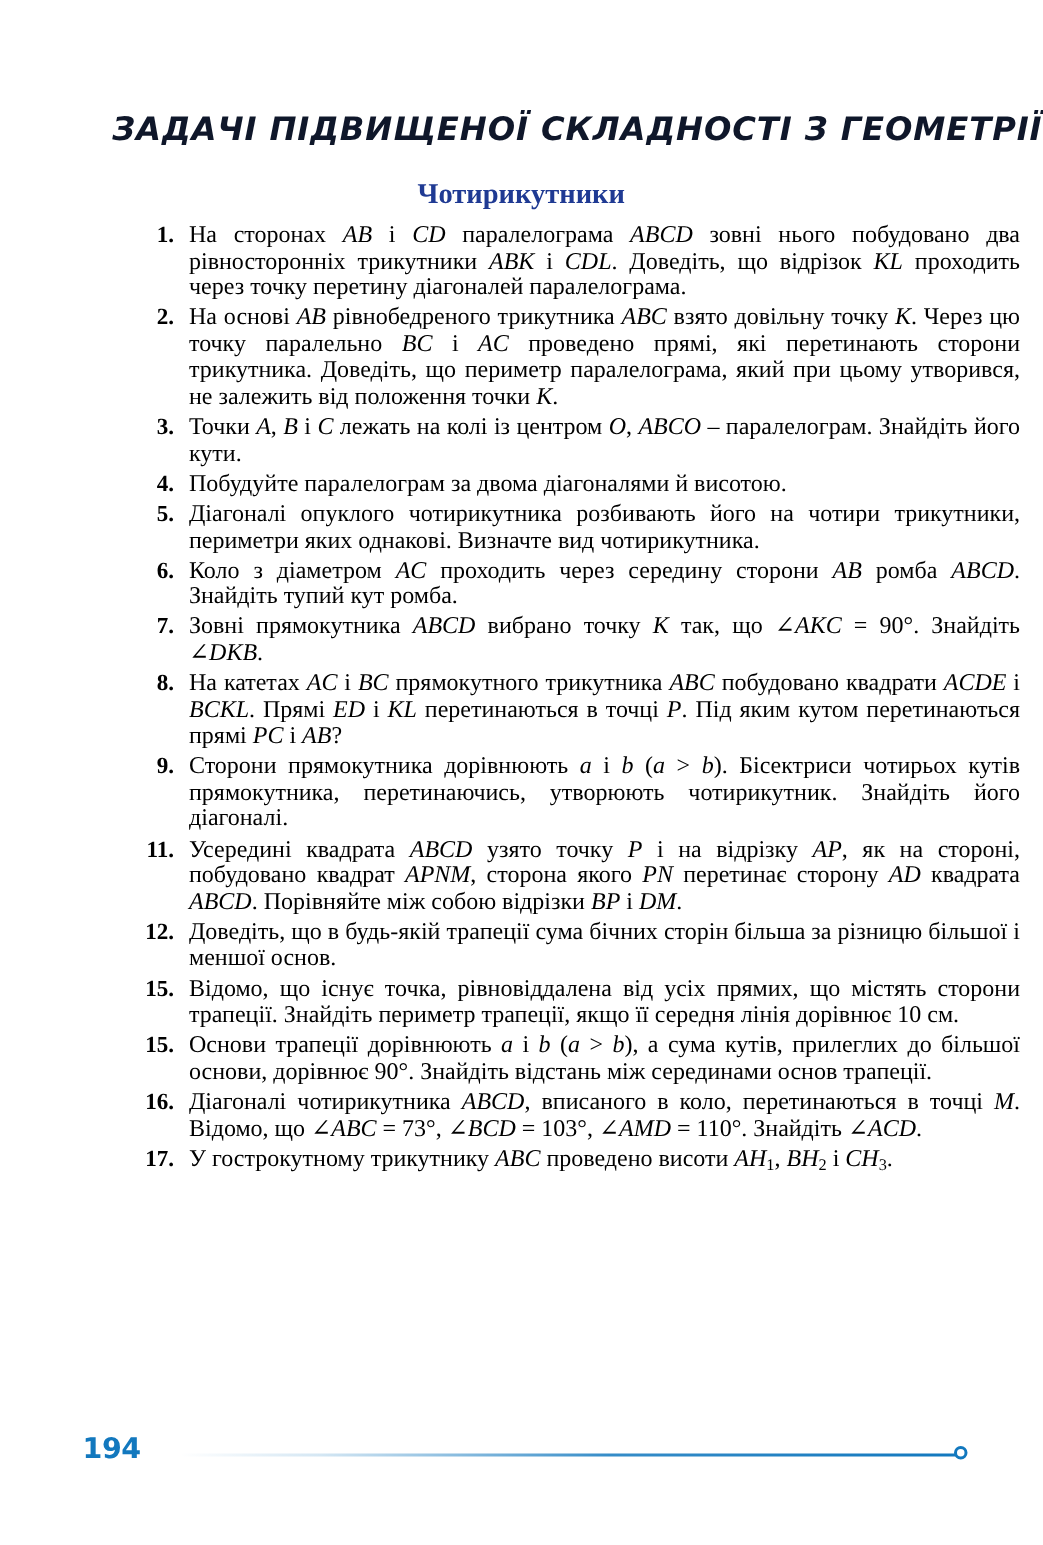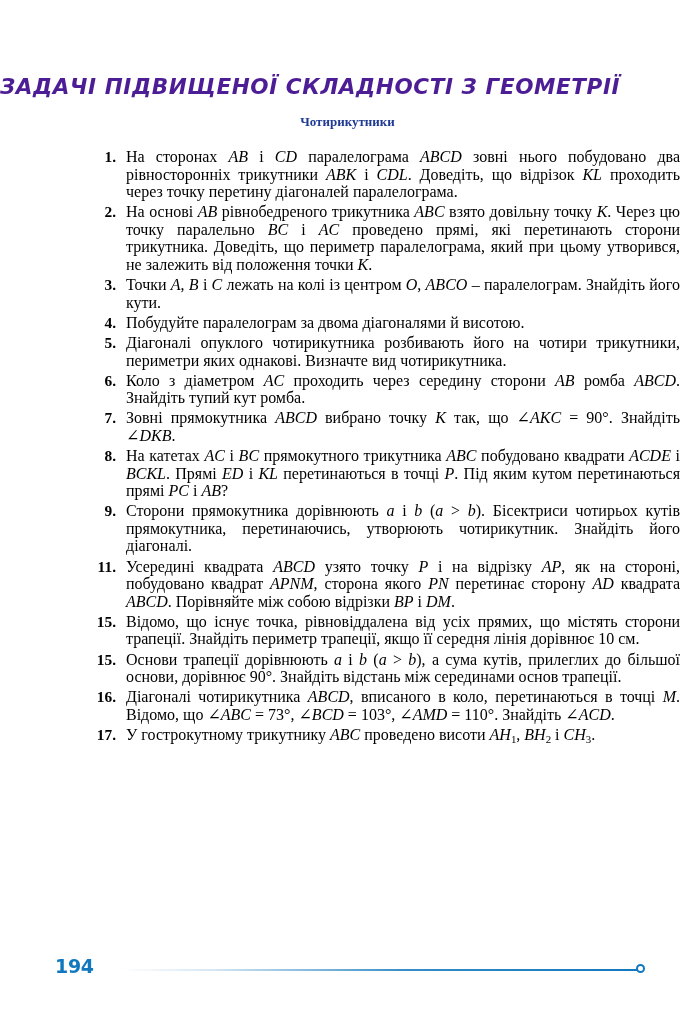--- a/index.html
+++ b/index.html
@@ -23,39 +23,39 @@
     position: relative;
     box-sizing: border-box;
   }
 
   
   .page-title {
     position: absolute;
     top: 60px;
     left: 0;
     width: 695px;
-    text-align: left;
+    text-align: right;
     font-family: "DejaVu Sans", "Liberation Sans", sans-serif;
     font-size: 21.5px;
     font-weight: bold;
     font-style: italic;
     letter-spacing: 0.6px;
-    color: #4c1d95;
+    color: #0f172a;
     white-space: nowrap;
   }
 
   
   .section-subtitle {
     position: absolute;
     top: 103px;
     left: 0;
     width: 695px;
     text-align: center;
     font-family: "Liberation Serif", "DejaVu Serif", serif;
-    font-size: 13px;
+    font-size: 19px;
     font-weight: bold;
     color: #1F3A93;
   }
 
   
   .problem-list {
     position: absolute;
     top: 132px;
     left: 55px;
     width: 585px;
@@ -184,20 +184,24 @@
       </li>
       <li class="problem">
         <span class="problem-num">9.</span>
         <span class="problem-text">Сторони прямокутника дорівнюють <i>a</i> і <i>b</i> (<i>a</i> &gt; <i>b</i>). Бісектриси чотирьох кутів прямокутника, перетинаючись, утворюють чотирикутник. Знайдіть його діагоналі.</span>
       </li>
       <li class="problem">
         <span class="problem-num">11.</span>
         <span class="problem-text">Усередині квадрата <i>ABCD</i> узято точку <i>P</i> і на відрізку <i>AP</i>, як на сто­роні, побудовано квадрат <i>APNM</i>, сторона якого <i>PN</i> перетинає сторо­ну <i>AD</i> квадрата <i>ABCD</i>. Порівняйте між собою відрізки <i>BP</i> і <i>DM</i>.</span>
       </li>
       <li class="problem">
+        <span class="problem-num">12.</span>
+        <span class="problem-text">Доведіть, що в будь-якій трапеції сума бічних сторін більша за різницю більшої і меншої основ.</span>
+      </li>
+      <li class="problem">
         <span class="problem-num">15.</span>
         <span class="problem-text">Відомо, що існує точка, рівновіддалена від усіх прямих, що міс­тять сторони трапеції. Знайдіть периметр трапеції, якщо її серед­ня лінія дорівнює 10 см.</span>
       </li>
       <li class="problem">
         <span class="problem-num">15.</span>
         <span class="problem-text">Основи трапеції дорівнюють <i>a</i> і <i>b</i> (<i>a</i> &gt; <i>b</i>), а сума кутів, прилеглих до більшої основи, дорівнює 90°. Знайдіть відстань між середина­ми основ трапеції.</span>
       </li>
       <li class="problem">
         <span class="problem-num">16.</span>
         <span class="problem-text">Діагоналі чотирикутника <i>ABCD</i>, вписаного в коло, перетинаються в точці <i>M</i>. Відомо, що ∠<i>ABC</i> = 73°, ∠<i>BCD</i> = 103°, ∠<i>AMD</i> = 110°. Знайдіть ∠<i>ACD</i>.</span>

